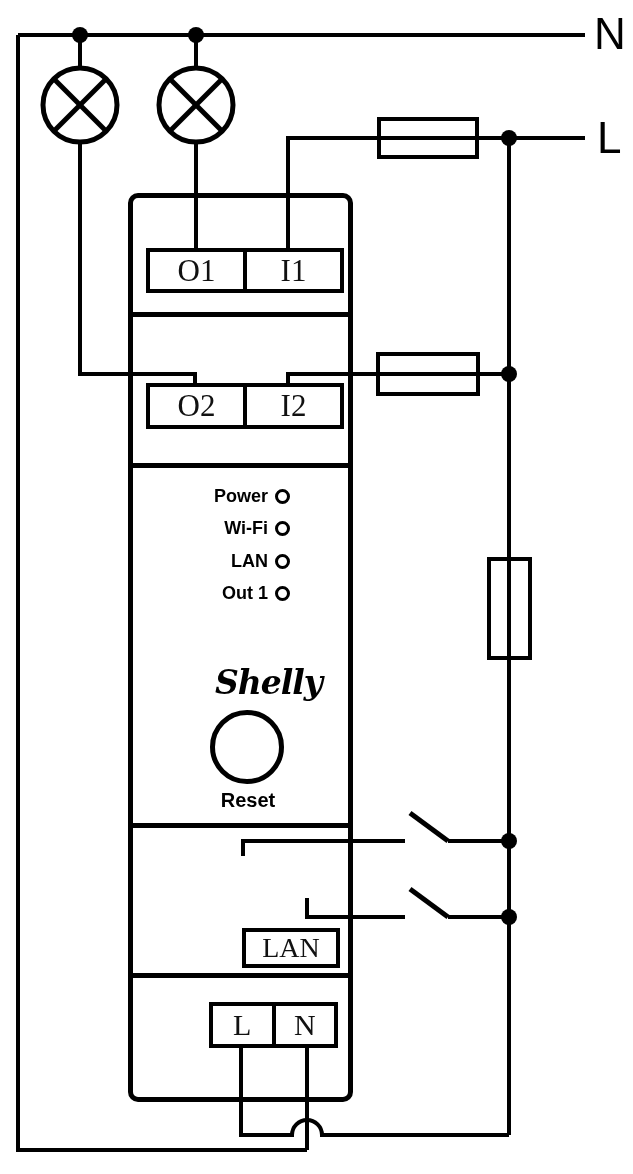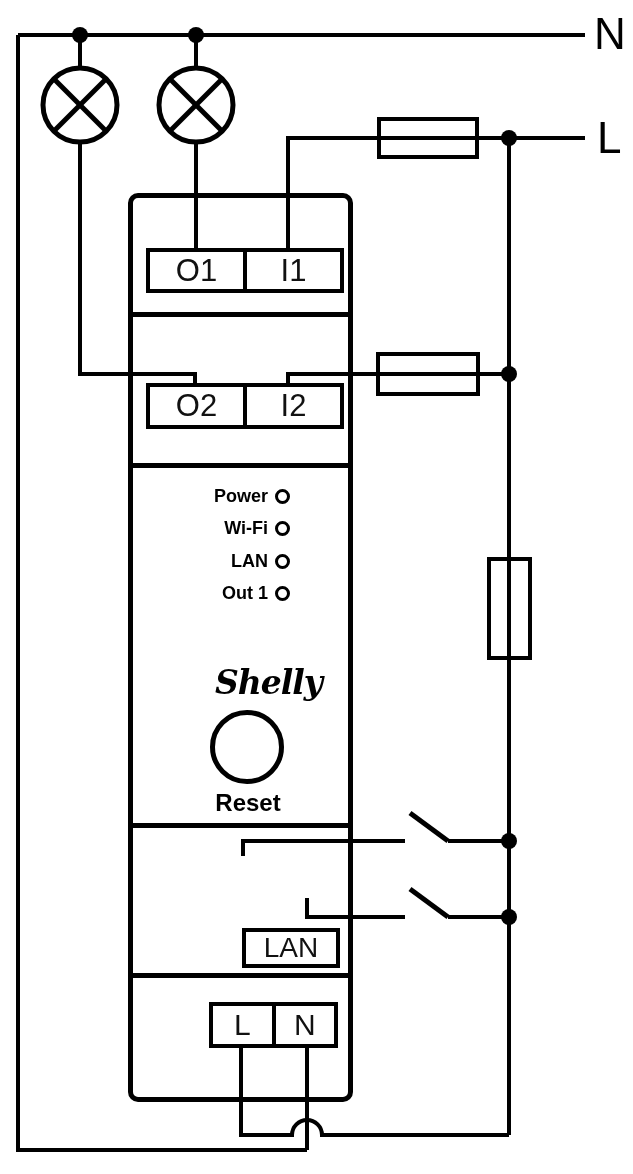--- a/index.html
+++ b/index.html
@@ -17,21 +17,21 @@
   .divider{left:130px;width:221px;height:5px;background:#000;z-index:2;}
   
   #wires{left:0;top:0;z-index:5;pointer-events:none;}
   
   .tblock{
     display:flex;background:#fff;border:4px solid #000;box-sizing:border-box;
     z-index:10;
   }
   .tcell{flex:1;display:flex;align-items:center;justify-content:center;}
   .tcell + .tcell{border-left:4px solid #000;}
-  .tlabel{font-family:Liberation Sans, sans-serif;color:#111;}
+  .tlabel{font-family:Liberation Serif, serif;color:#111;}
   .fs-term{font-size:31px;}
   .fs-sw{font-size:25px;}
   .fs-lan{font-size:28px;}
   .fs-ln{font-size:30px;}
   
   .led-row{
     display:flex;align-items:center;justify-content:flex-end;gap:7px;
     left:140px;width:150px;height:22px;z-index:10;
   }
   .led-label{font-size:18px;font-weight:bold;white-space:nowrap;}
@@ -44,21 +44,21 @@
     left:160px;top:662px;width:162px;height:42px;line-height:42px;text-align:right;
     font-family:"DejaVu Serif",serif;font-style:italic;font-weight:bold;
     font-size:33px;letter-spacing:-1px;z-index:10;
   }
   #reset-button{
     left:210px;top:710px;width:74px;height:74px;border:5px solid #000;
     border-radius:50%;background:#fff;box-sizing:border-box;z-index:10;
   }
   #reset-label{
     left:198px;top:789px;width:100px;text-align:center;
-    font-size:24px;font-weight:bold;z-index:10;
+    font-size:20px;font-weight:bold;z-index:10;
   }
   
   .bus-label{font-size:44px;line-height:50px;height:50px;z-index:10;}
   #label-n{left:594px;top:9px;width:38px;}
   #label-l{left:597px;top:113px;width:38px;}
 </style>
 </head>
 <body>
 
 <div id="stage">

